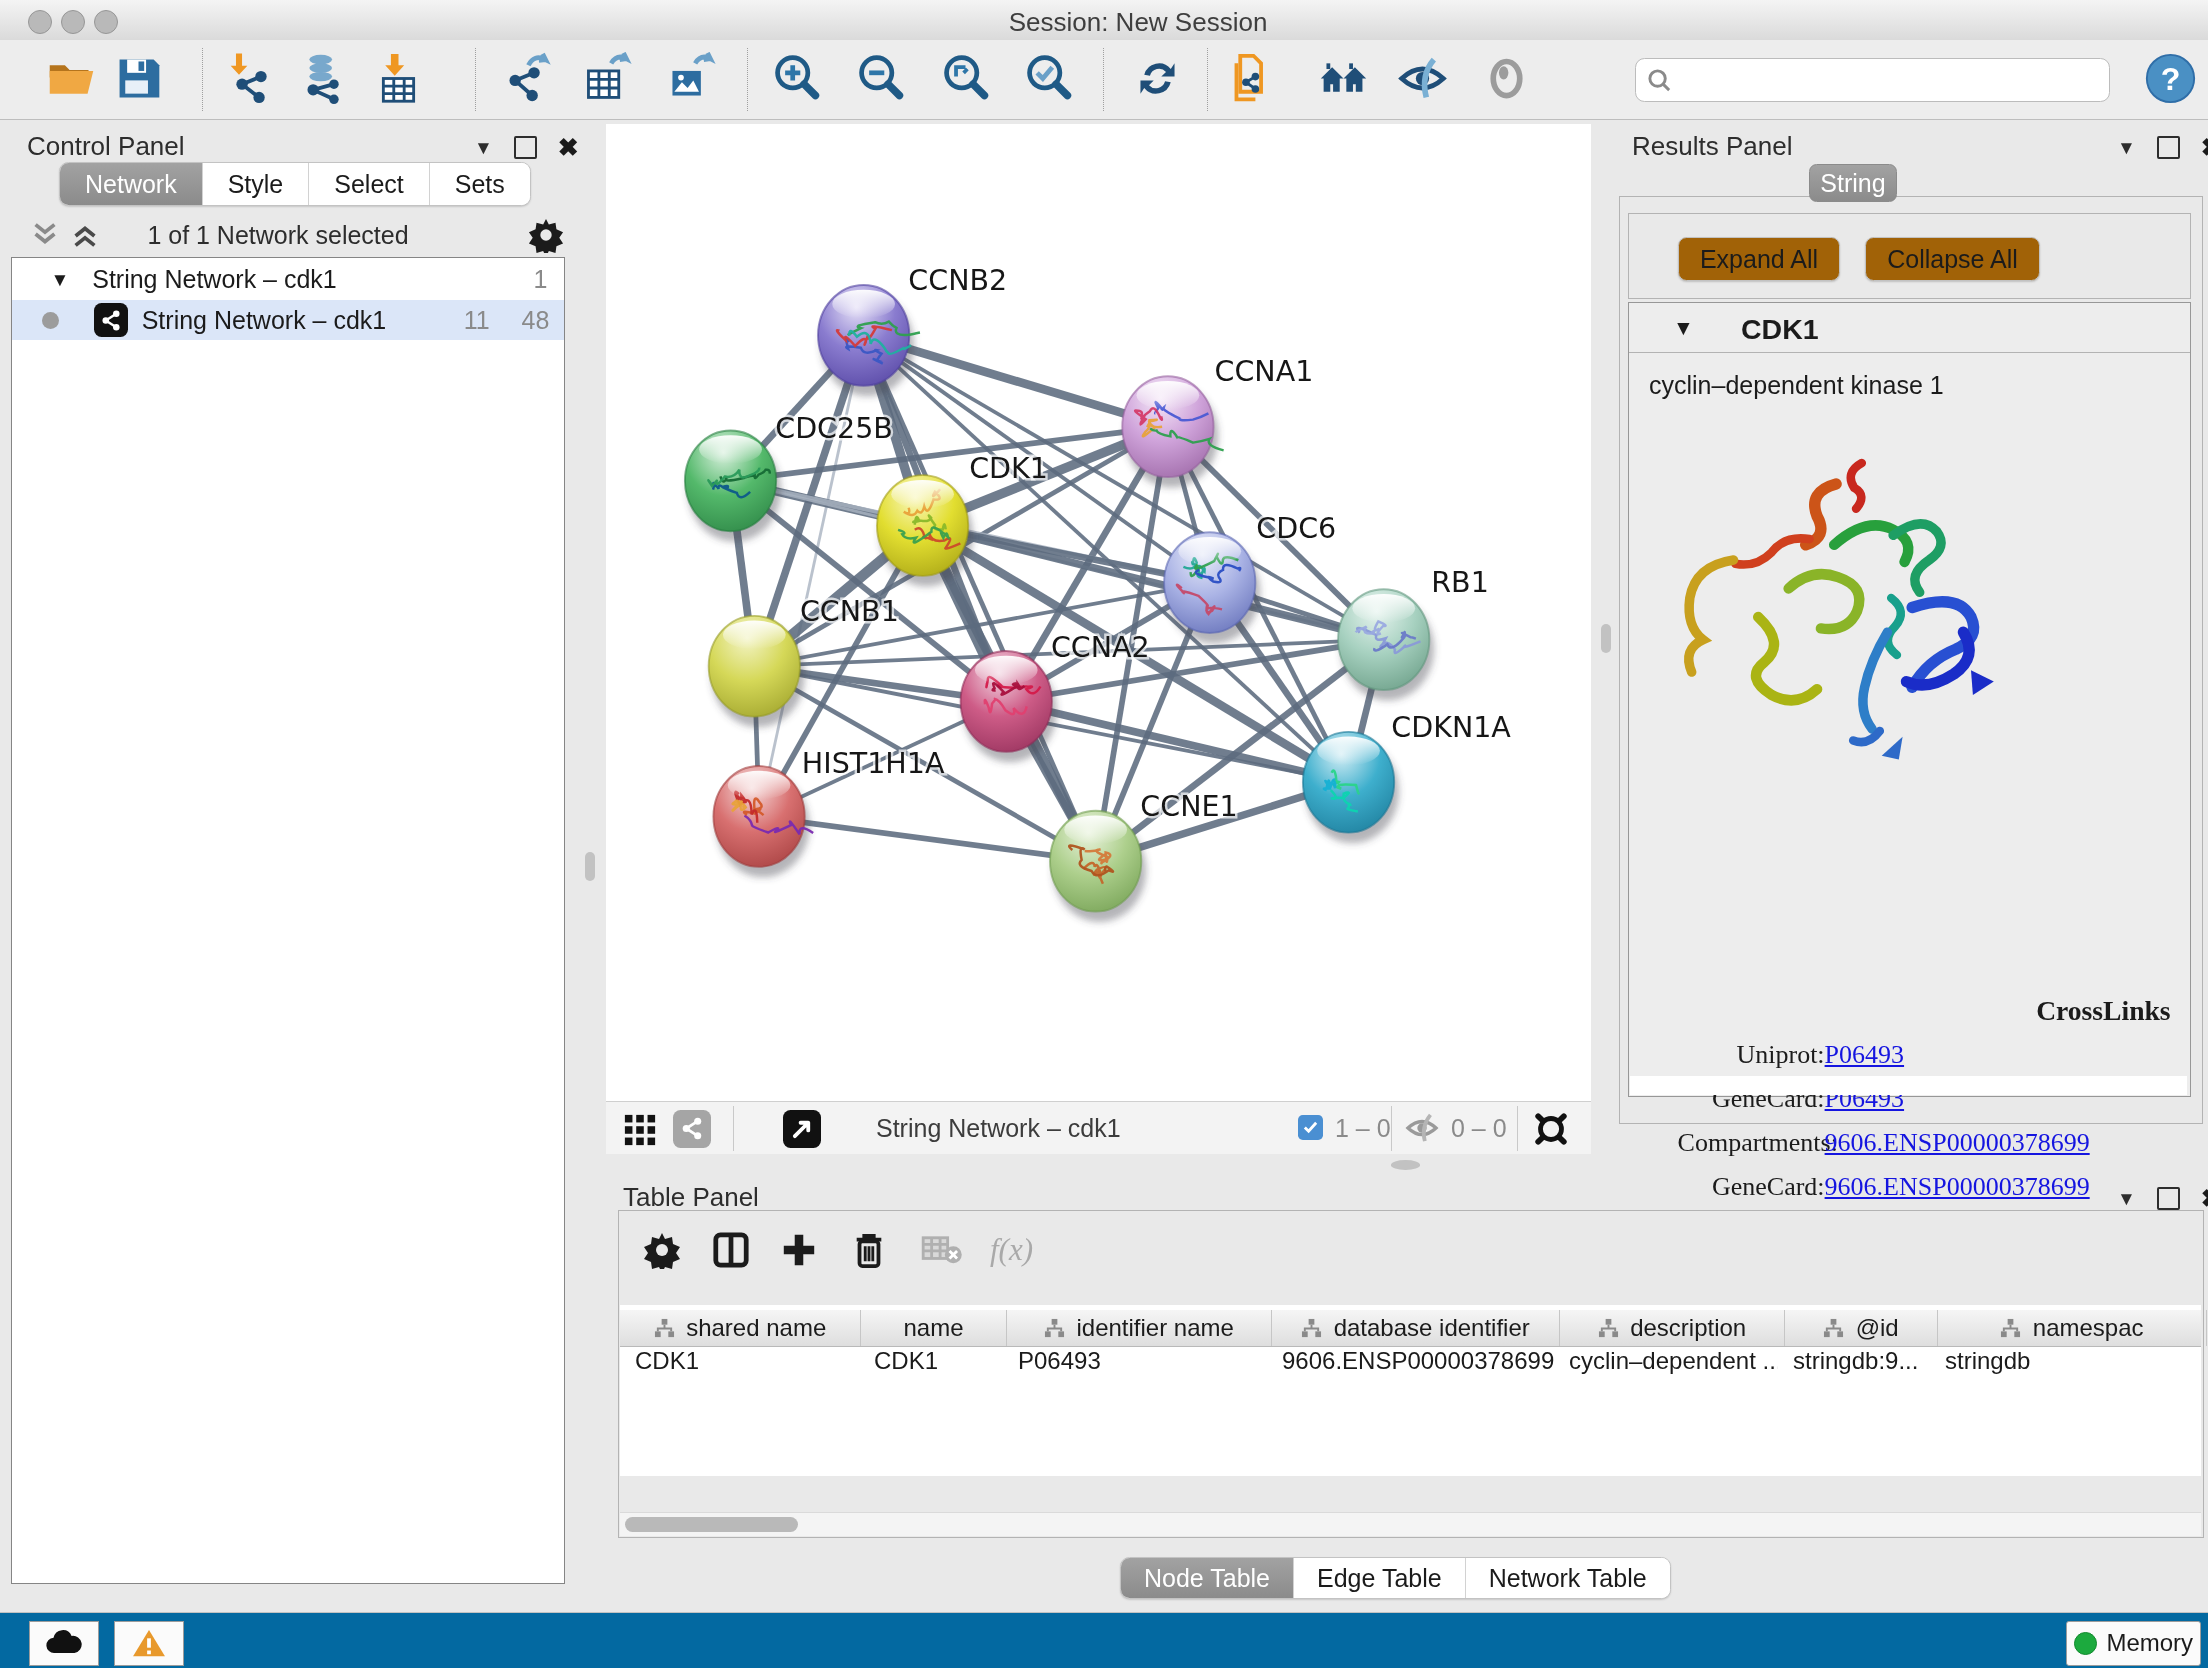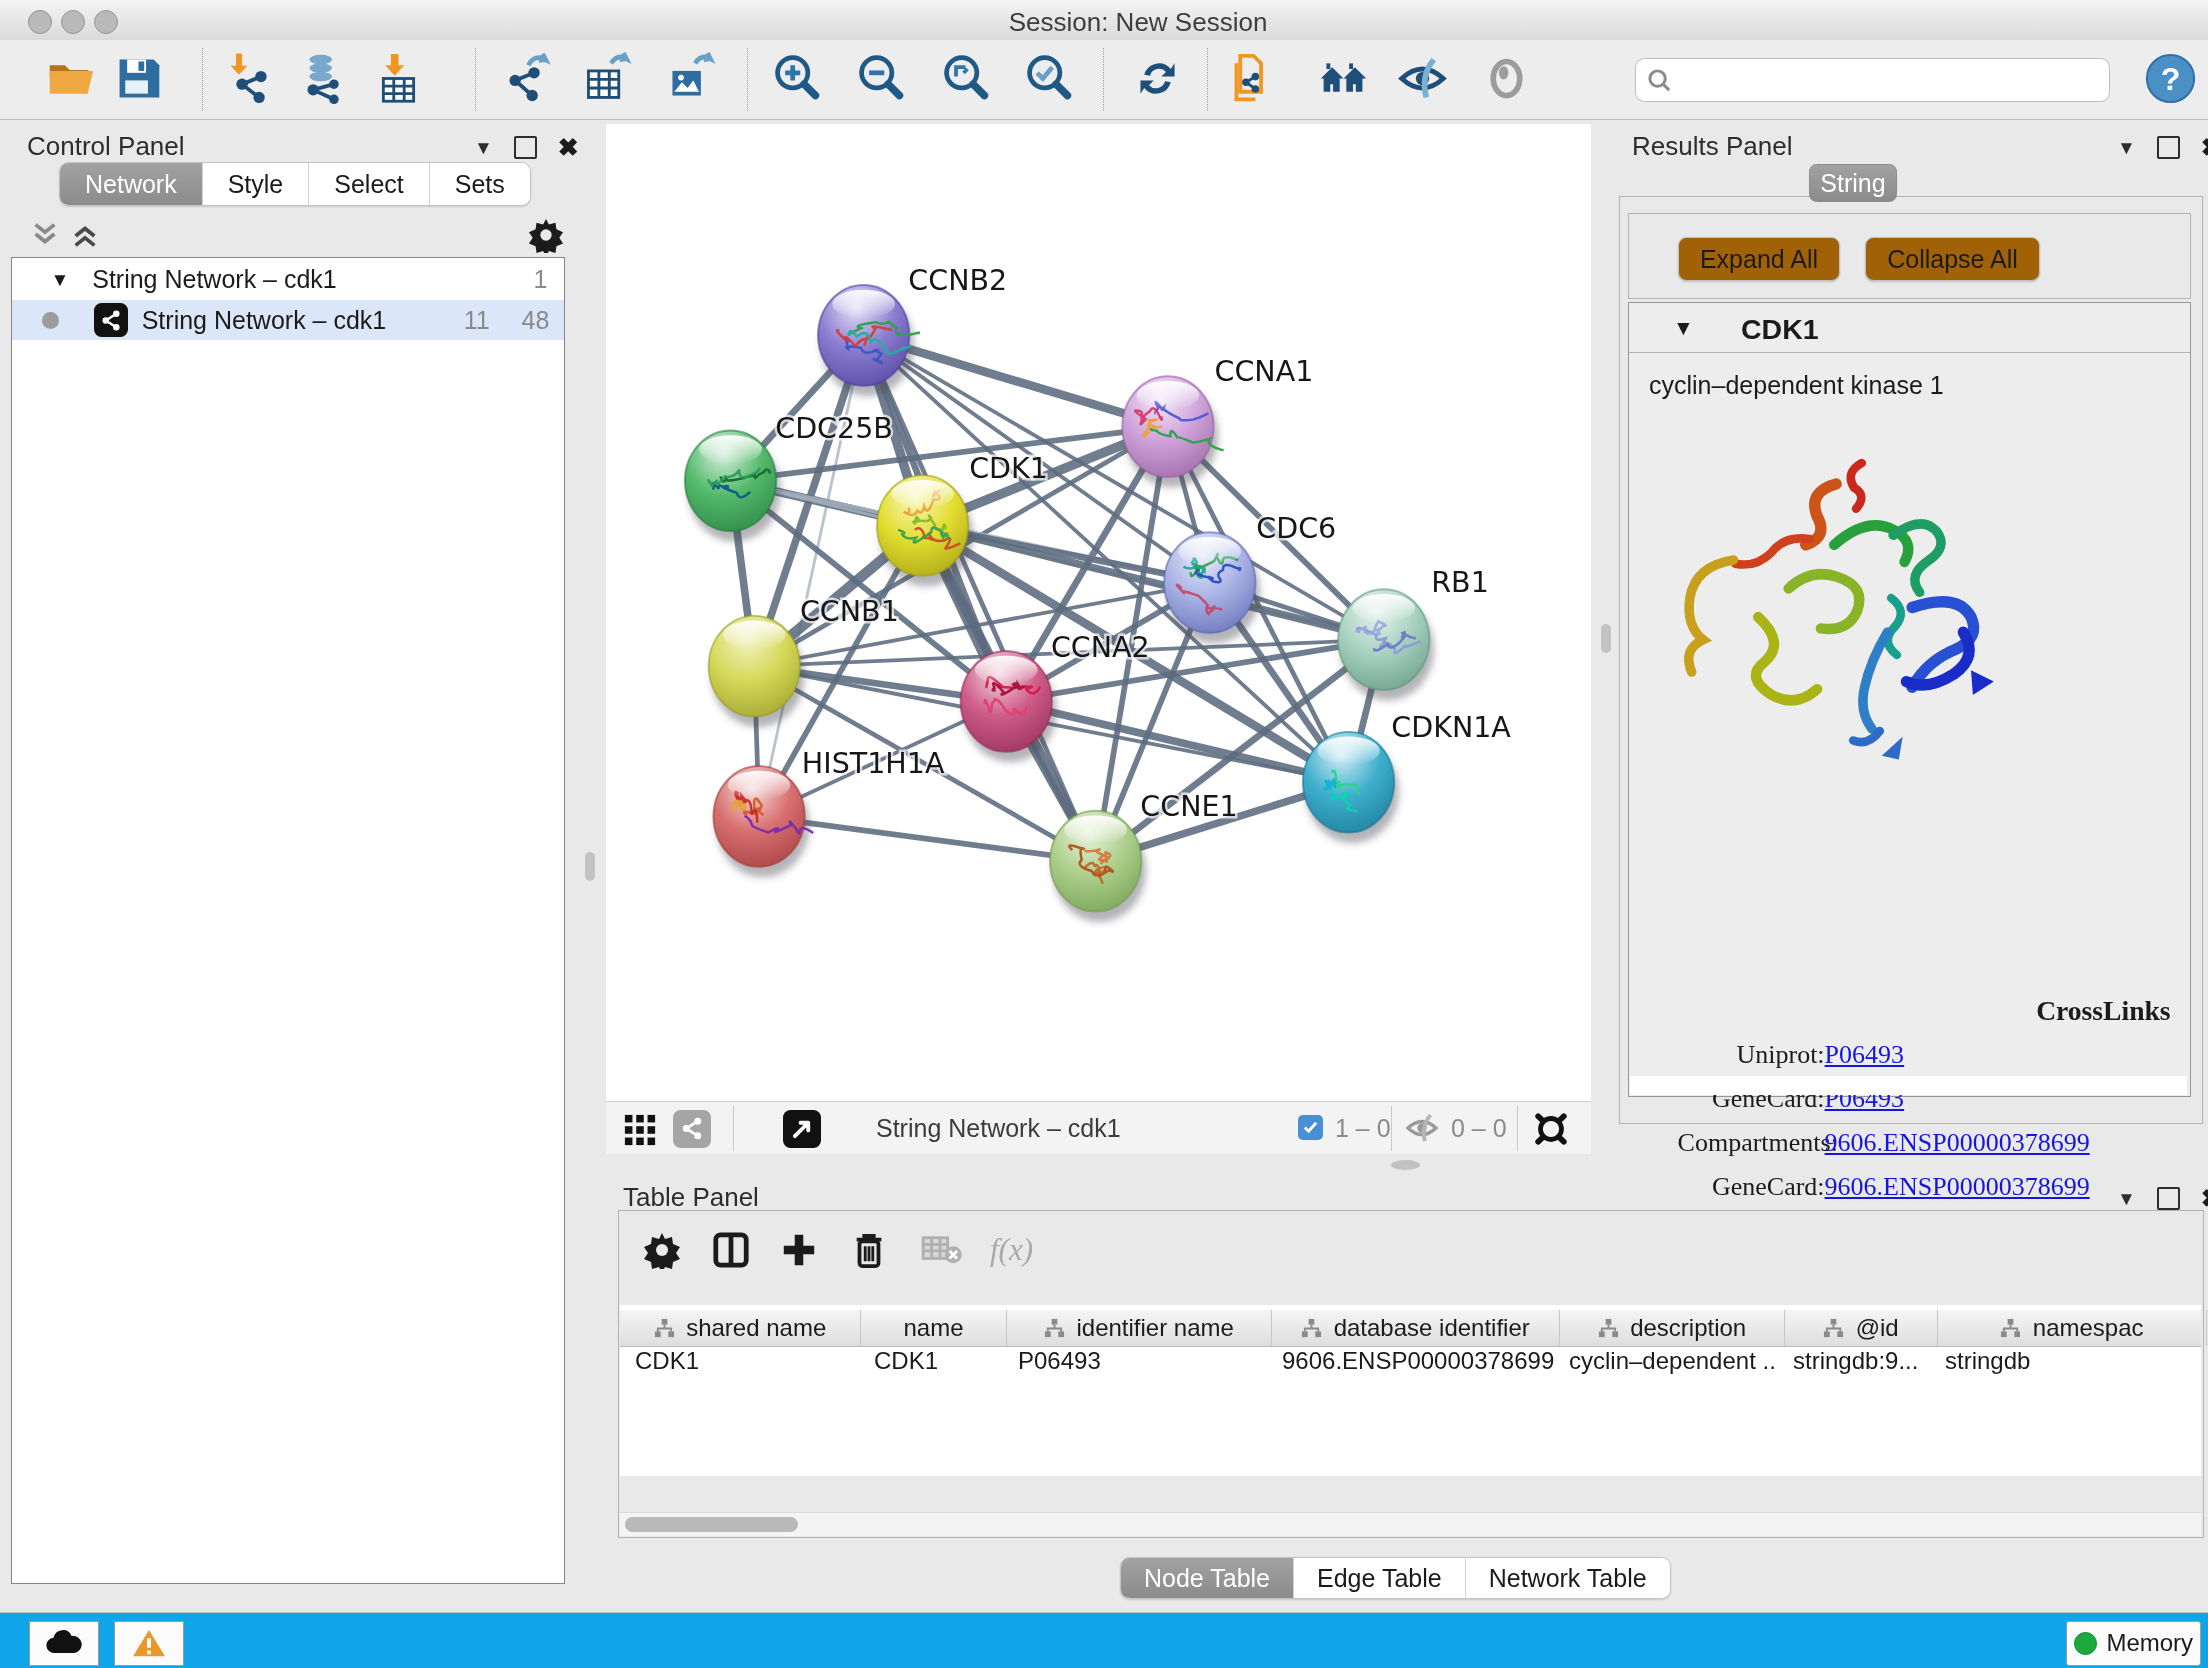--- a/index.html
+++ b/index.html
@@ -117,21 +117,21 @@
   #tp-row{position:absolute;left:0;top:36px;width:100%;height:40px;display:flex;}
   .td-cell{font-size:24px;padding:5.7px 0 0 15px;overflow:hidden;white-space:nowrap;flex:none;}
   #tp-hscroll{position:absolute;left:1px;bottom:1px;width:1581px;height:23px;
     background:#f4f4f4;border-top:1px solid #dadada;}
   #tp-thumb{position:absolute;left:4.8px;top:3.8px;width:173px;height:15px;
     border-radius:7.6px;background:#b9b9b9;}
   #tp-tabs{left:1120px;top:1557px;height:40px;}
   #tp-tabs .tab{padding:0 23px;}
 
   
-  #statusbar{left:0;top:1612px;width:2208px;height:56px;background:#0ea5e9;
+  #statusbar{left:0;top:1612px;width:2208px;height:56px;background:#0369a1;
     border-top:1.9px solid #c2c2c2;}
   .sb-btn{position:absolute;top:7.6px;height:43px;background:#fbfbfb;
     border:1.9px solid #9c9c9c;display:flex;align-items:center;justify-content:center;}
   #memory-btn{left:2066px;width:133px;border-radius:2.9px;gap:9.5px;font-size:24px;}
   #mem-dot{width:21px;height:21px;border-radius:50%;background:#1caa3e;
     border:1px solid #128a2e;}
 </style>
 </head>
 <body>
 
@@ -323,20 +323,21 @@
     <div class="tab">Sets</div>
   </div>
 
 <div id="cp-toolrow" class="abs">
   <svg class="abs" style="left:7.6px;top:1.9px" width="32" height="32" viewBox="0 0 34 34">
       <path d="M7 6 l10 8 10 -8 M7 16 l10 8 10 -8" stroke="#8a8a8a" stroke-width="4" fill="none"></path>
     </svg>
   <svg class="abs" style="left:48px;top:1.9px" width="32" height="32" viewBox="0 0 34 34">
       <path d="M7 28 l10 -8 10 8 M7 18 l10 -8 10 8" stroke="#4a4a4a" stroke-width="4" fill="none"></path>
     </svg>
+  <div id="cp-selector">1 of 1 Network selected</div>
   <svg class="abs" style="left:507px;top:0" width="36" height="36" viewBox="0 0 38 38">
       <path d="M19 2 l3 6 7 -2 1 7 7 3 -4 6 4 6 -7 3 -1 7 -7 -2 -3 6 -3 -6 -7 2 -1 -7 -7 -3 4 -6 -4 -6 7 -3 1 -7 7 2z" fill="#1b1b1b"></path>
       <circle cx="19" cy="19" r="6" fill="#e9e9e9"></circle>
     </svg>
 </div>
 
 <div id="cp-tree" class="abs">
   <div class="tree-row" style="top:1.9px">
     <span style="margin-left:38px;font-size:19px">▼</span>
     <span style="margin-left:23px">String Network – cdk1</span>

